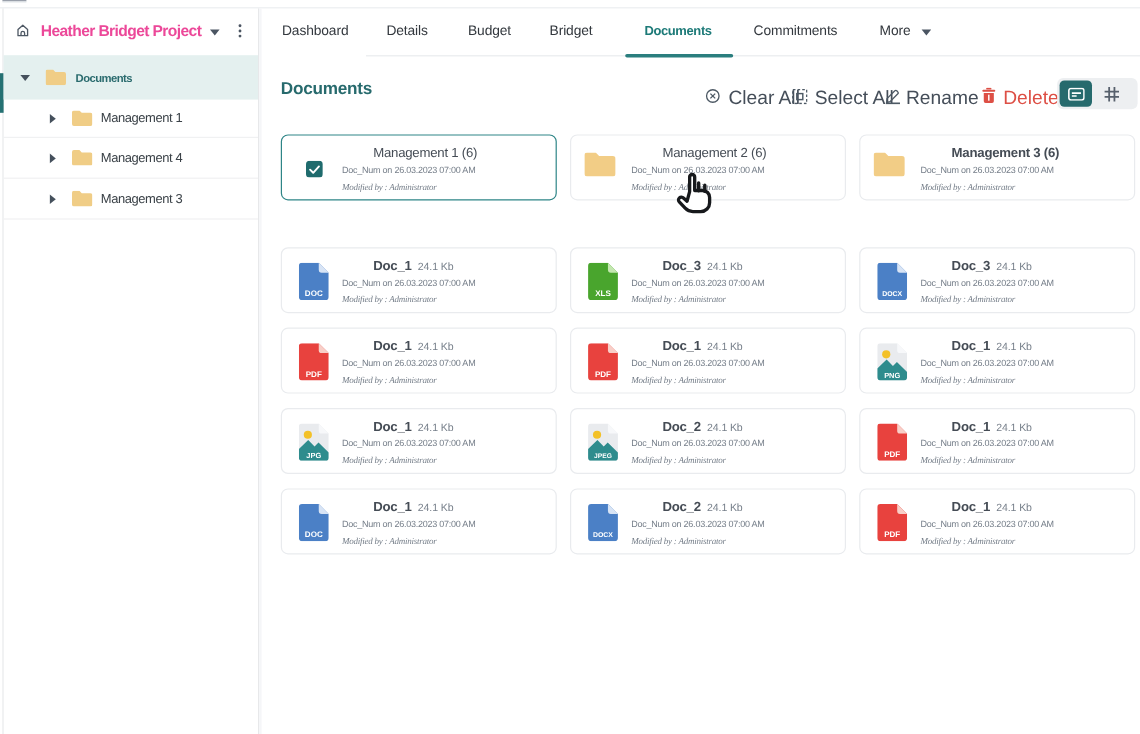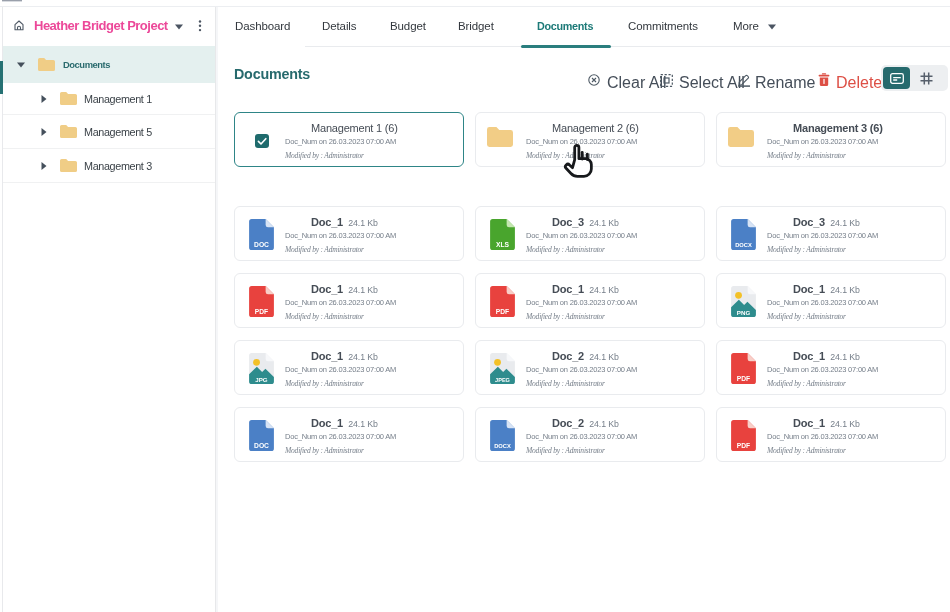--- a/index.html
+++ b/index.html
@@ -65,21 +65,21 @@
   </svg>
 <div class="treelabel" style="left:84px;top:92.5px">Management 1</div>
 <div class="treerow" style="top:82px;height:33px"></div>
 
 <svg class="abs" style="left:41px;top:127px" width="6" height="10" viewBox="0 0 6 10">
     <path d="M0.5 1 L5.5 5 L0.5 9 Z" fill="#45505c"></path>
   </svg>
 <svg class="abs" style="left:60px;top:125px" width="17" height="13" viewBox="0 0 17 13">
     <path d="M1.6 0 h4.6 l1.9 2 h7.3 A1.6 1.6 0 0 1 17 3.6 V11.4 A1.6 1.6 0 0 1 15.4 13 H1.6 A1.6 1.6 0 0 1 0 11.4 V1.6 A1.6 1.6 0 0 1 1.6 0 Z" fill="#f0cd86"></path>
   </svg>
-<div class="treelabel" style="left:84px;top:125.5px">Management 5</div>
+<div class="treelabel" style="left:84px;top:125.5px">Management 4</div>
 <div class="treerow" style="top:115px;height:34px"></div>
 
 <svg class="abs" style="left:41px;top:161px" width="6" height="10" viewBox="0 0 6 10">
     <path d="M0.5 1 L5.5 5 L0.5 9 Z" fill="#45505c"></path>
   </svg>
 <svg class="abs" style="left:60px;top:159px" width="17" height="13" viewBox="0 0 17 13">
     <path d="M1.6 0 h4.6 l1.9 2 h7.3 A1.6 1.6 0 0 1 17 3.6 V11.4 A1.6 1.6 0 0 1 15.4 13 H1.6 A1.6 1.6 0 0 1 0 11.4 V1.6 A1.6 1.6 0 0 1 1.6 0 Z" fill="#f0cd86"></path>
   </svg>
 <div class="treelabel" style="left:84px;top:159.5px">Management 3</div>
 <div class="treerow" style="top:149px;height:34px"></div>

